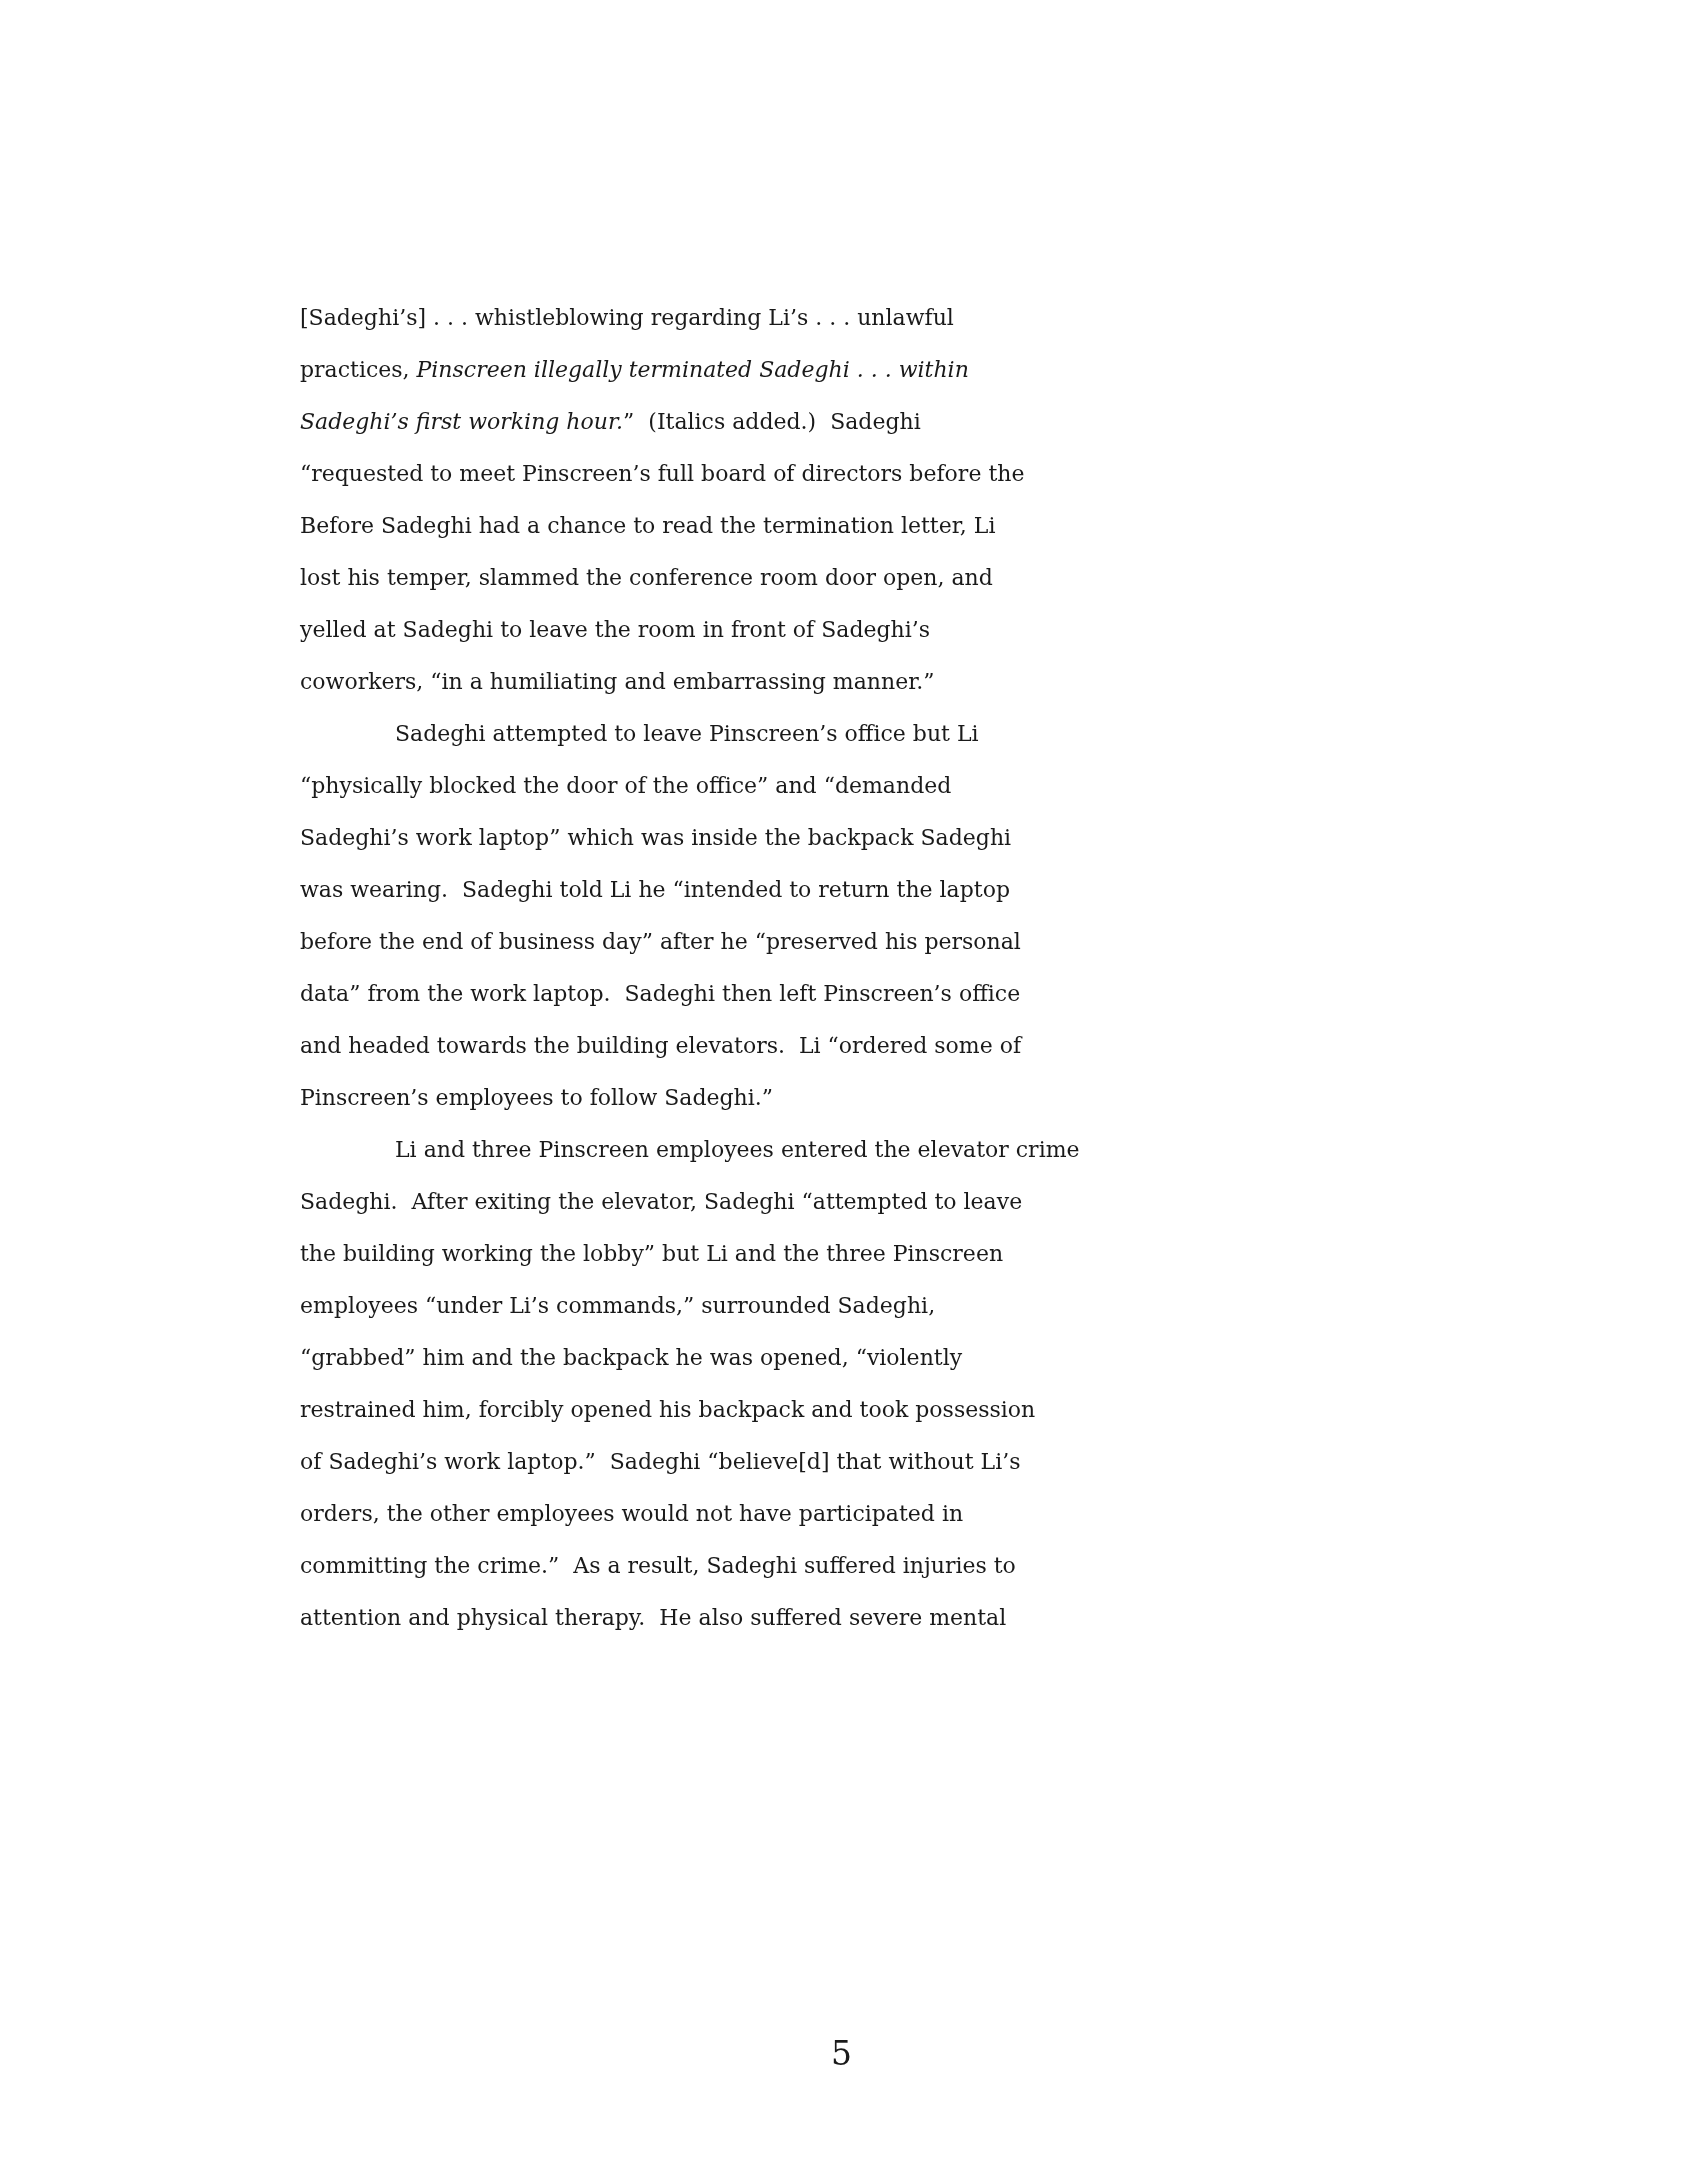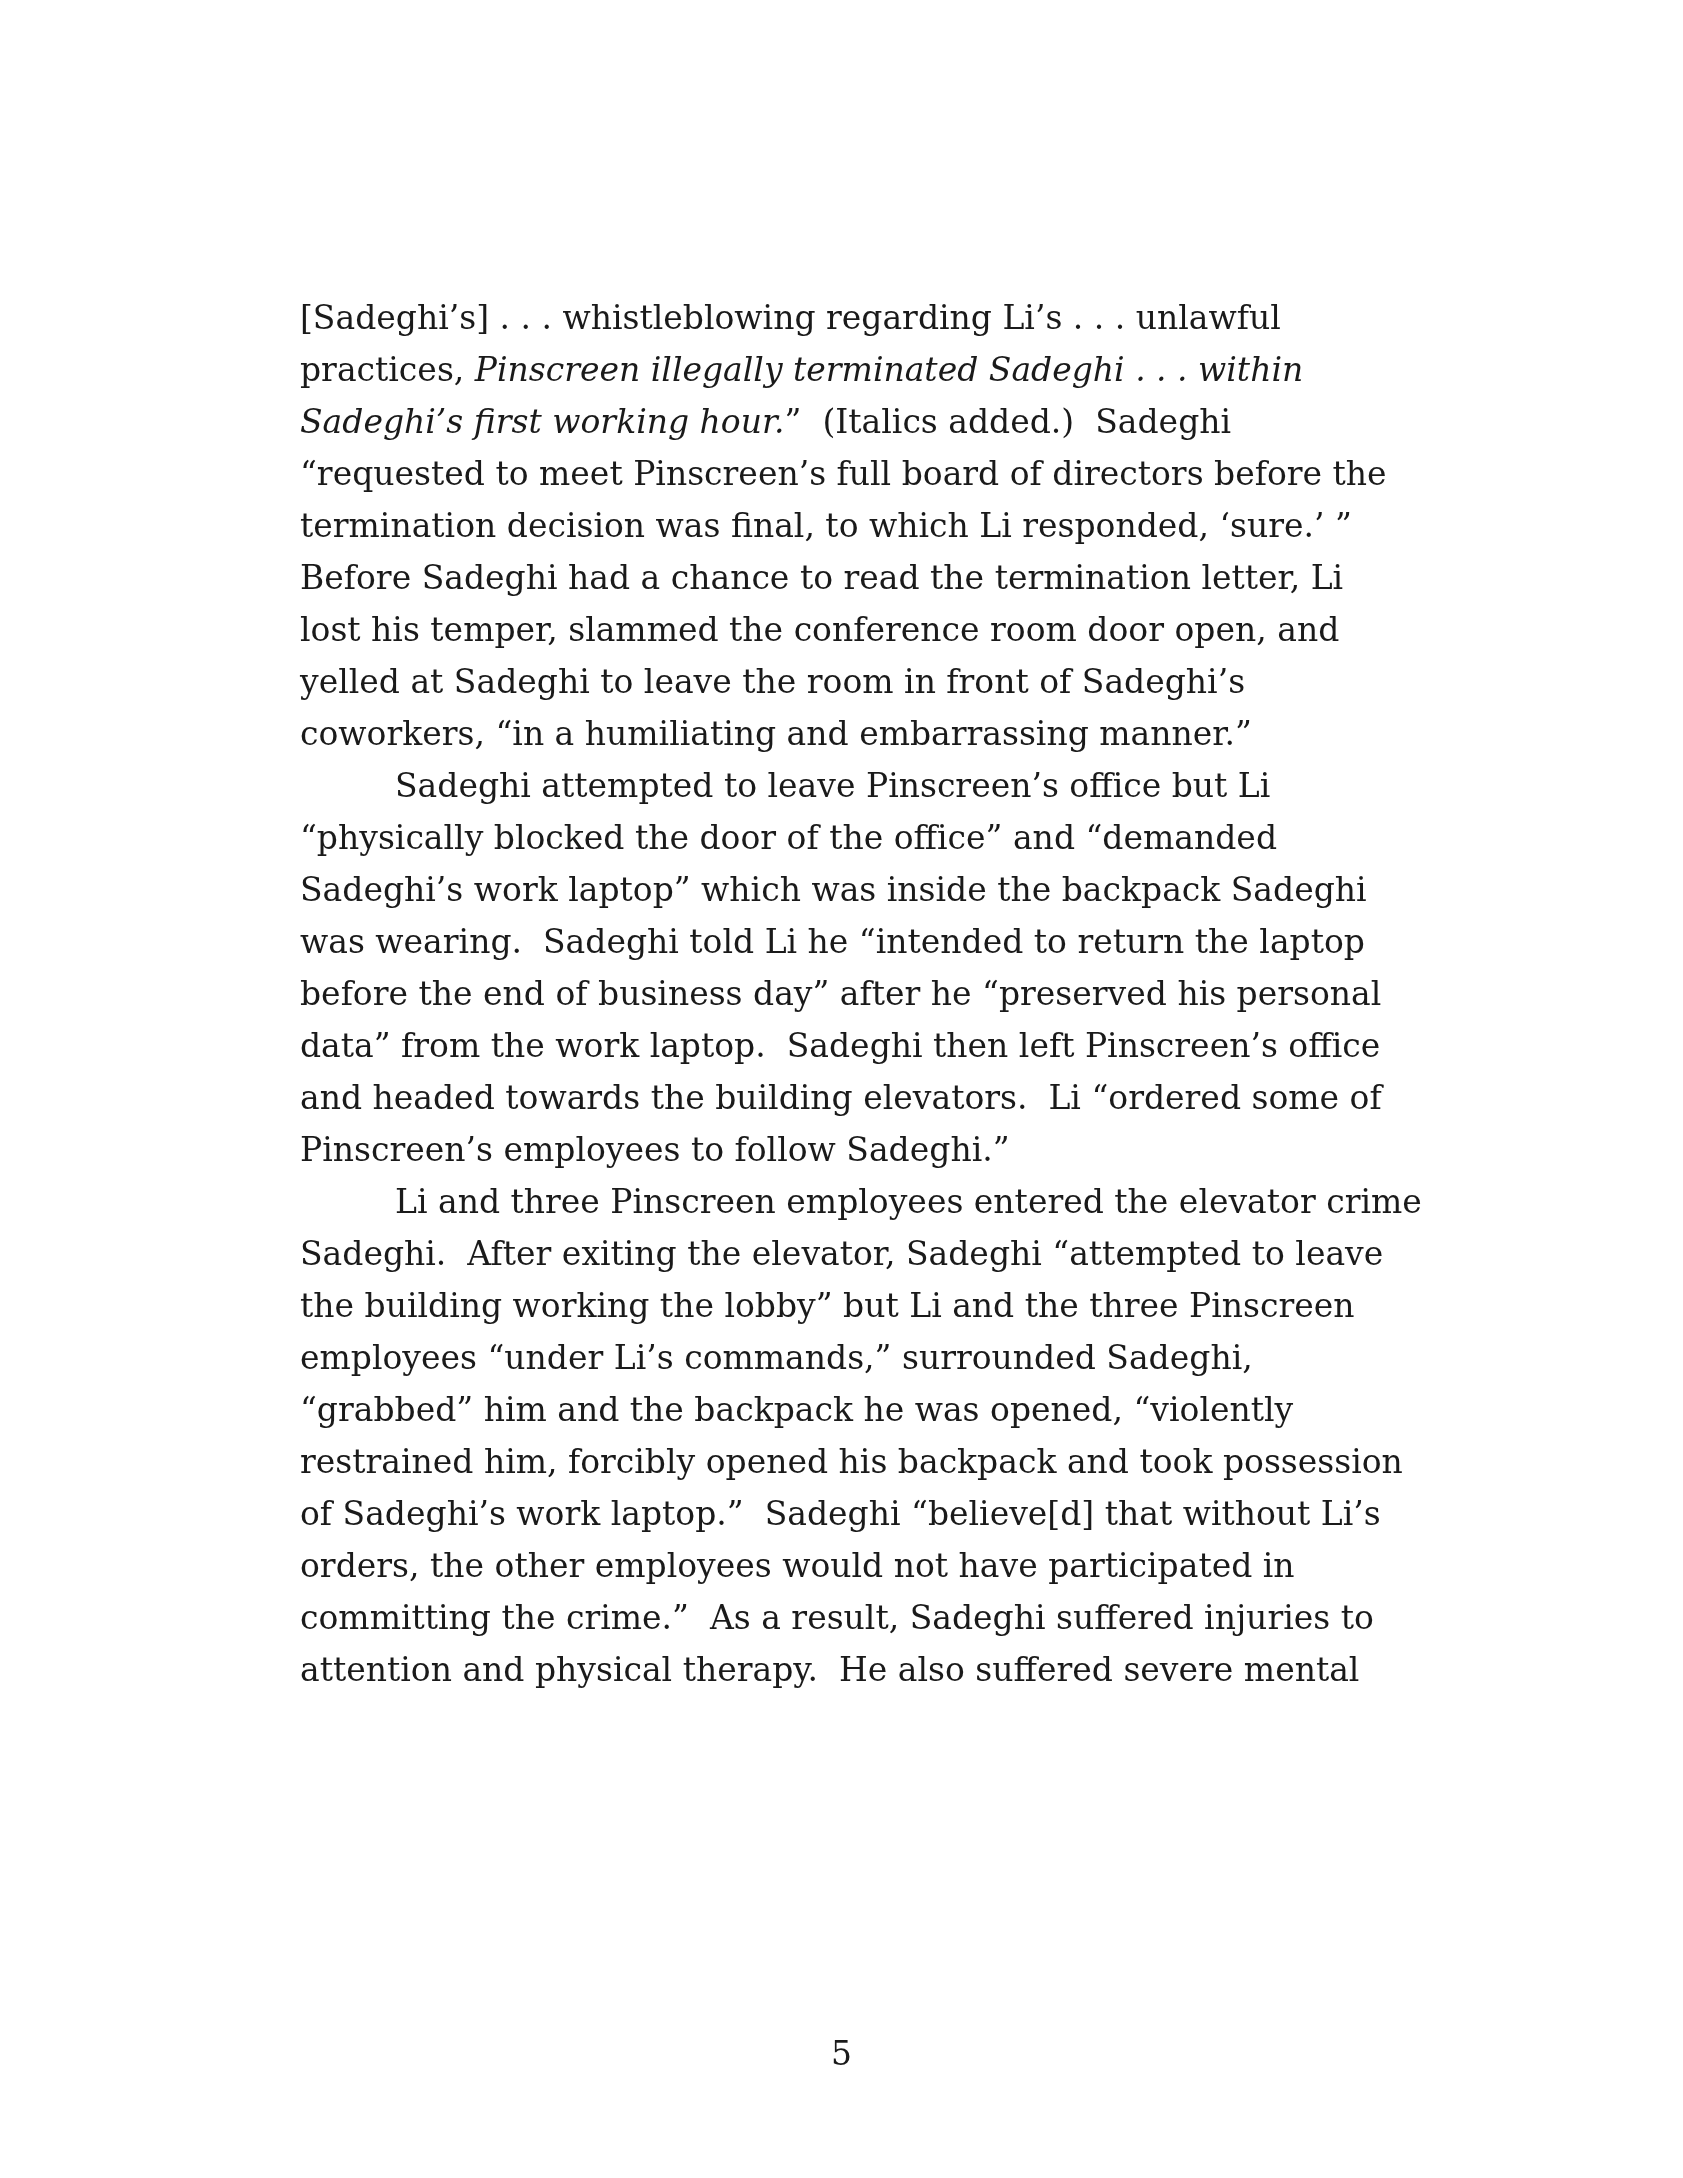--- a/index.html
+++ b/index.html
@@ -14,21 +14,21 @@
     background: #ffffff;
     font-family: "DejaVu Serif", "Liberation Serif", serif;
     color: #1a1a1a;
     overflow: hidden;
   }
   .text-block {
     position: absolute;
     left: 300px;
     top: 292px;
     width: 1099px;
-    font-size: 33px;
+    font-size: 22px;
     line-height: 52px;
   }
   .line {
     white-space: pre;
   }
   .line.indent {
     padding-left: 95px;
   }
   .italic {
     font-style: italic;
@@ -46,21 +46,20 @@
 </style>
 </head>
 <body>
 
 <div class="page">
   <div class="text-block">
       <div class="line"><span class="roman">[Sadeghi’s] . . . whistleblowing regarding Li’s . . . unlawful</span></div>
       <div class="line"><span class="roman">practices, </span><span class="italic">Pinscreen illegally terminated Sadeghi . . . within</span></div>
       <div class="line"><span class="italic">Sadeghi’s first working hour.</span><span class="roman">”  (Italics added.)  Sadeghi</span></div>
       <div class="line"><span class="roman">“requested to meet Pinscreen’s full board of directors before the</span></div>
-      <div class="line"><span class="roman">termination decision was final, to which Li responded, ‘sure.’ ”</span></div>
       <div class="line"><span class="roman">Before Sadeghi had a chance to read the termination letter, Li</span></div>
       <div class="line"><span class="roman">lost his temper, slammed the conference room door open, and</span></div>
       <div class="line"><span class="roman">yelled at Sadeghi to leave the room in front of Sadeghi’s</span></div>
       <div class="line"><span class="roman">coworkers, “in a humiliating and embarrassing manner.”</span></div>
       <div class="line indent"><span class="roman">Sadeghi attempted to leave Pinscreen’s office but Li</span></div>
       <div class="line"><span class="roman">“physically blocked the door of the office” and “demanded</span></div>
       <div class="line"><span class="roman">Sadeghi’s work laptop” which was inside the backpack Sadeghi</span></div>
       <div class="line"><span class="roman">was wearing.  Sadeghi told Li he “intended to return the laptop</span></div>
       <div class="line"><span class="roman">before the end of business day” after he “preserved his personal</span></div>
       <div class="line"><span class="roman">data” from the work laptop.  Sadeghi then left Pinscreen’s office</span></div>

